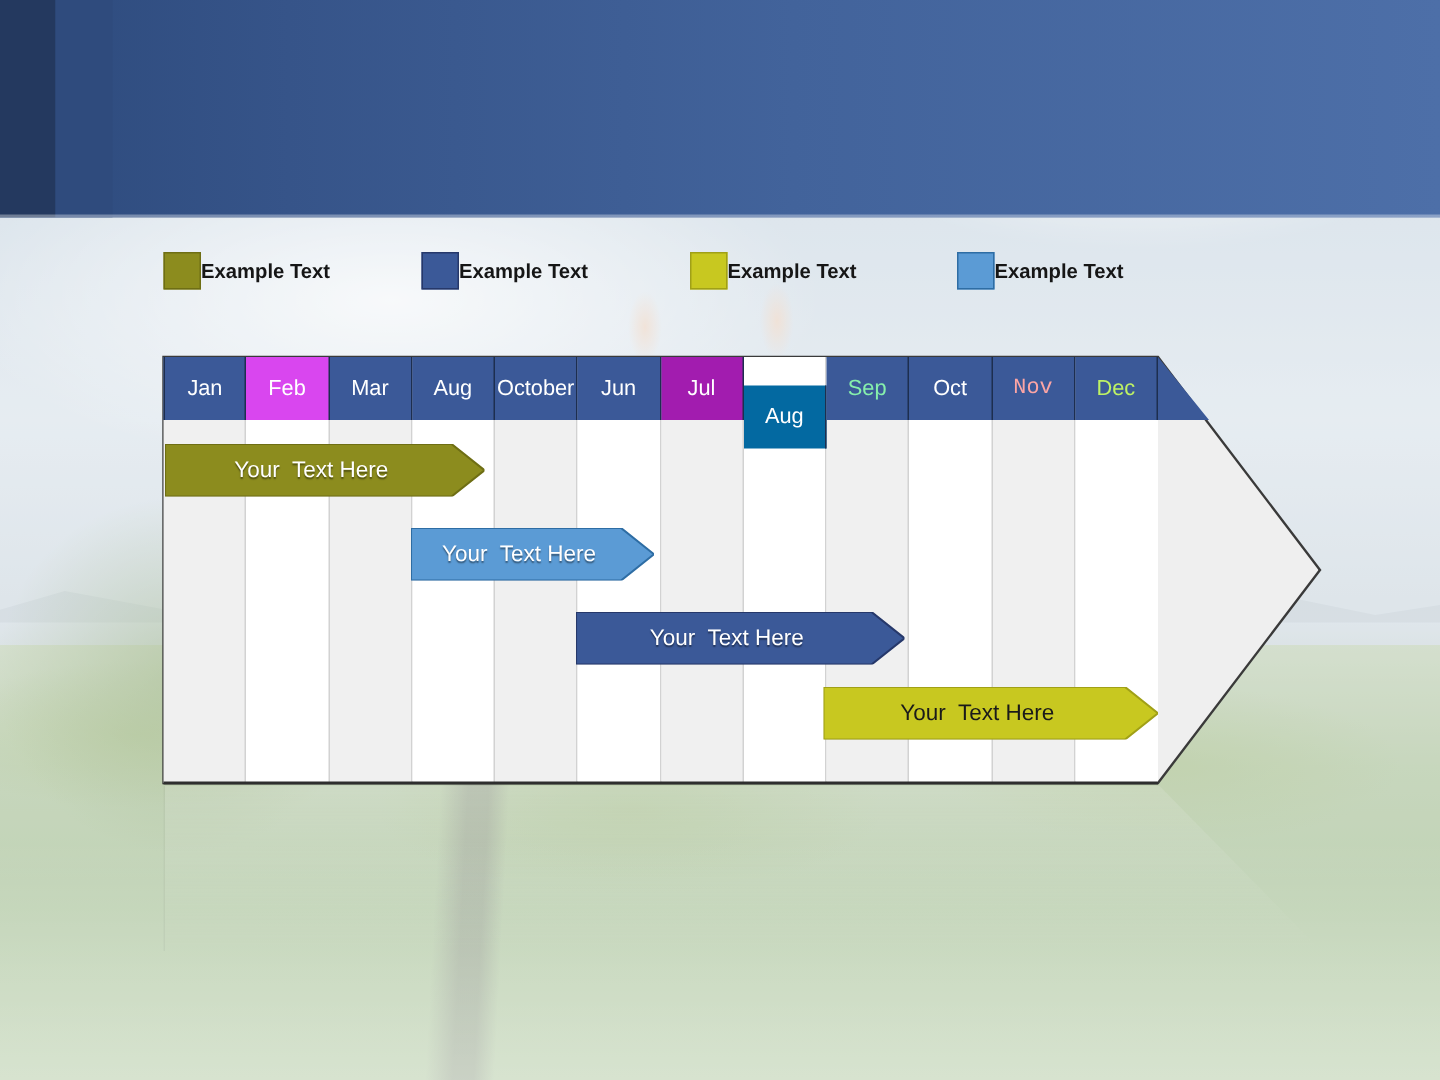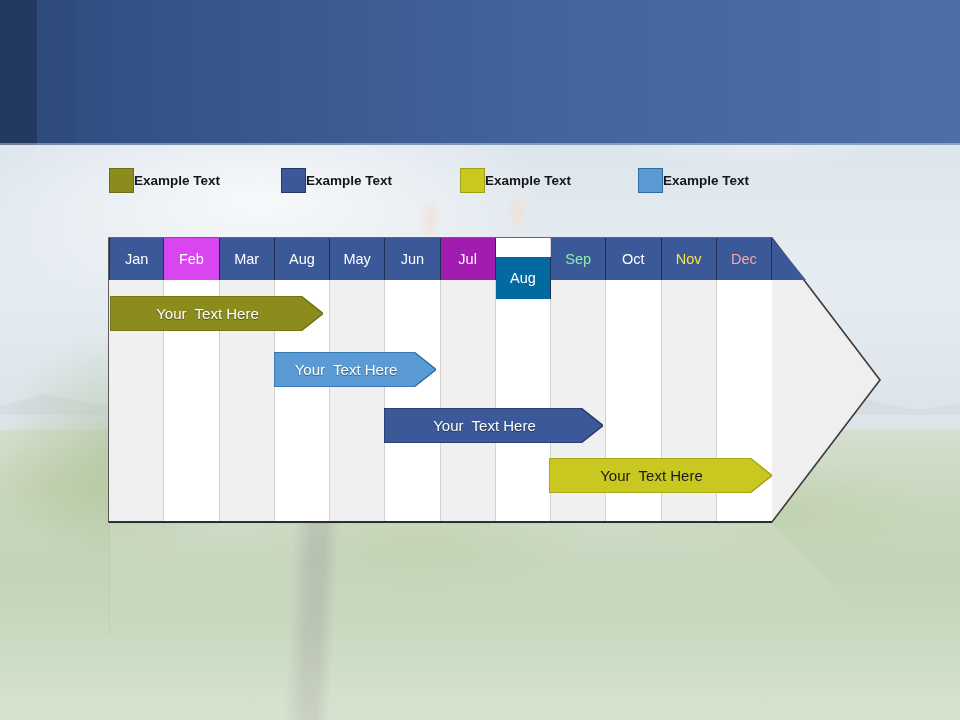--- a/index.html
+++ b/index.html
@@ -220,28 +220,28 @@
       <div class="grid-col plain"></div>
       <div class="grid-col alt"></div>
       <div class="grid-col plain"></div>
     </div>
 
   <div class="month-header" id="month-header">
       <div class="month-cell" style="background: rgb(59, 89, 152); color: rgb(255, 255, 255);">Jan</div>
       <div class="month-cell" style="background: #d946ef; color: rgb(255, 255, 255);">Feb</div>
       <div class="month-cell" style="background: rgb(59, 89, 152); color: rgb(255, 255, 255);">Mar</div>
       <div class="month-cell" style="background: rgb(59, 89, 152); color: rgb(255, 255, 255);">Aug</div>
-      <div class="month-cell" style="background: rgb(59, 89, 152); color: rgb(255, 255, 255);">May</div>
+      <div class="month-cell" style="background: rgb(59, 89, 152); color: rgb(255, 255, 255);">October</div>
       <div class="month-cell" style="background: rgb(59, 89, 152); color: rgb(255, 255, 255);">Jun</div>
       <div class="month-cell" style="background: #a21caf; color: rgb(255, 255, 255);">Jul</div>
       <div class="month-cell" style="background: #0369a1; color: rgb(255, 255, 255); margin-top: 19px;">Aug</div>
       <div class="month-cell" style="background: rgb(59, 89, 152); color: #86efac;">Sep</div>
       <div class="month-cell" style="background: rgb(59, 89, 152); color: rgb(255, 255, 255);">Oct</div>
-      <div class="month-cell" style="background: rgb(59, 89, 152); color: #fde047;">Nov</div>
-      <div class="month-cell" style="background: rgb(59, 89, 152); color: #fca5a5;">Dec</div>
+      <div class="month-cell" style="background: rgb(59, 89, 152); color: #fca5a5; font-family: Liberation Mono, monospace;">Nov</div>
+      <div class="month-cell" style="background: rgb(59, 89, 152); color: #bef264;">Dec</div>
     </div>
   <div class="header-arrow-cap"></div>
 
   <div class="chart-bottom-line"></div>
 
   <div id="task-bars">
       <div class="task-bar light-text" style="left: 110px; top: 296px; width: 213px;">
         <div class="bar-shape" style="background: rgb(140, 140, 30); outline: none;"></div>
         <svg viewBox="0 0 213 35" width="213" height="35" style="position: absolute; left: 0px; top: 0px;">
           <polygon points="0,0 191,0 213,17.5 191,35 0,35" fill="none" stroke="#6e6e14" stroke-width="1.4"></polygon>

